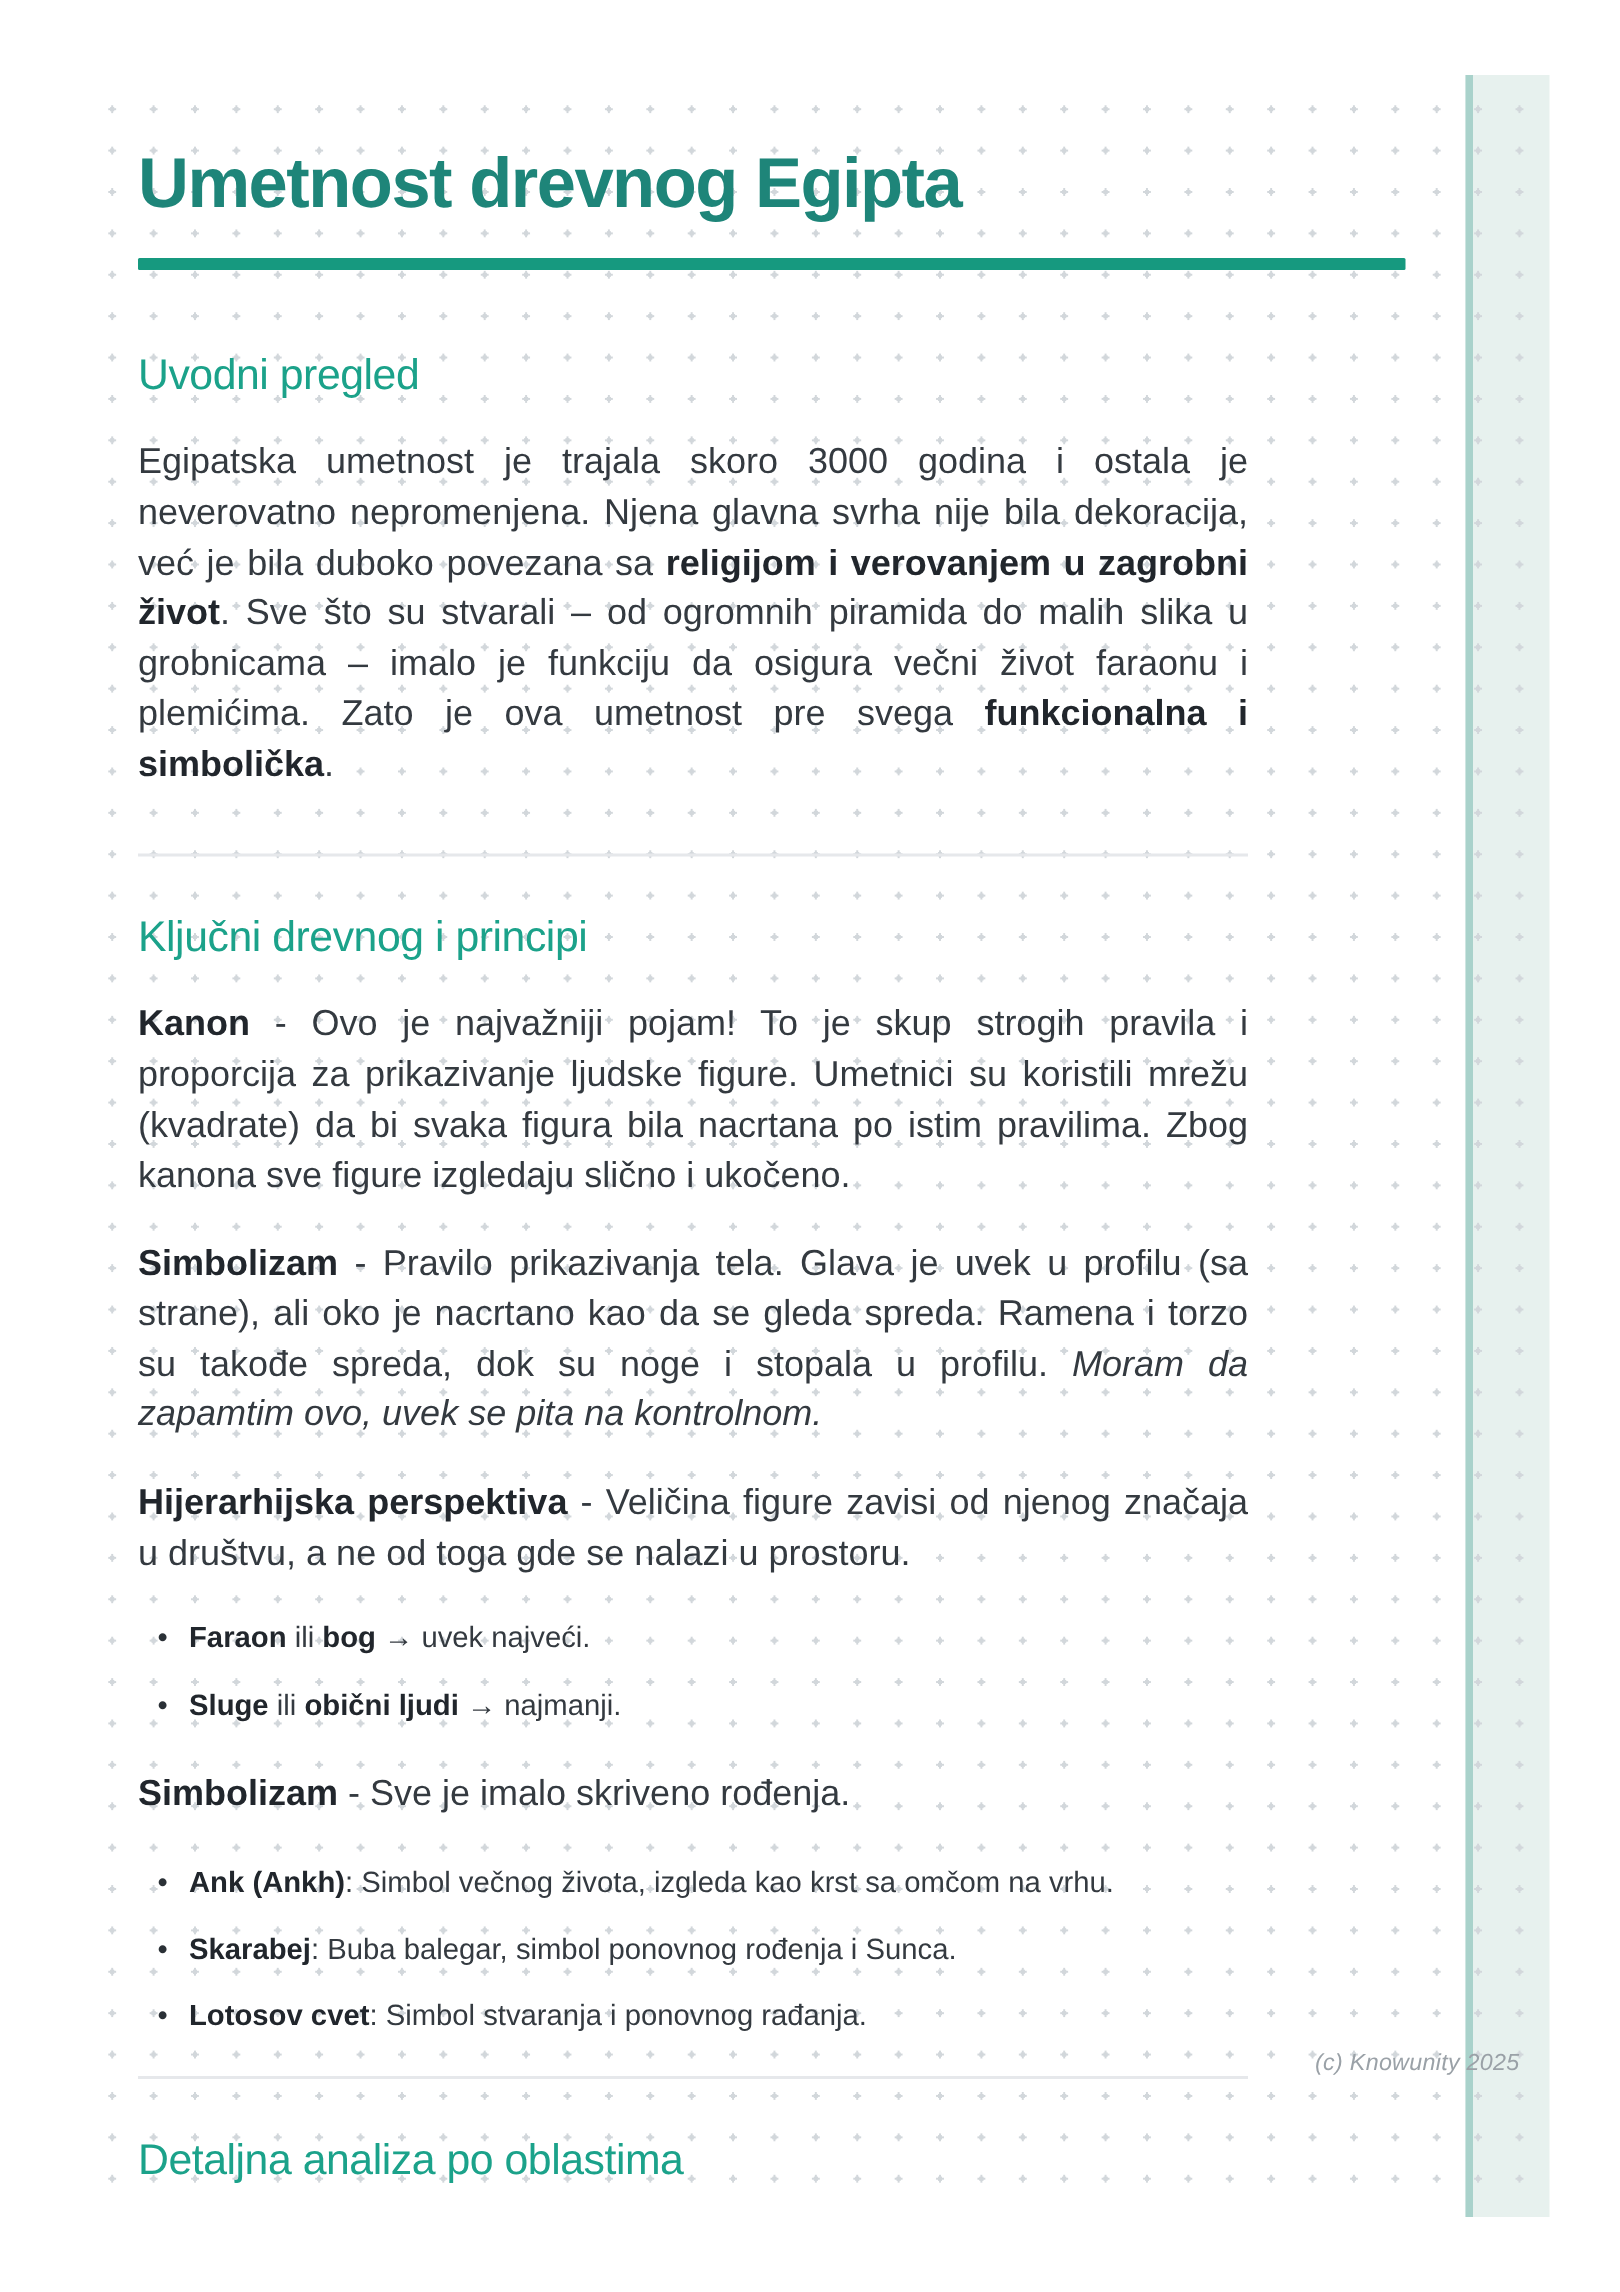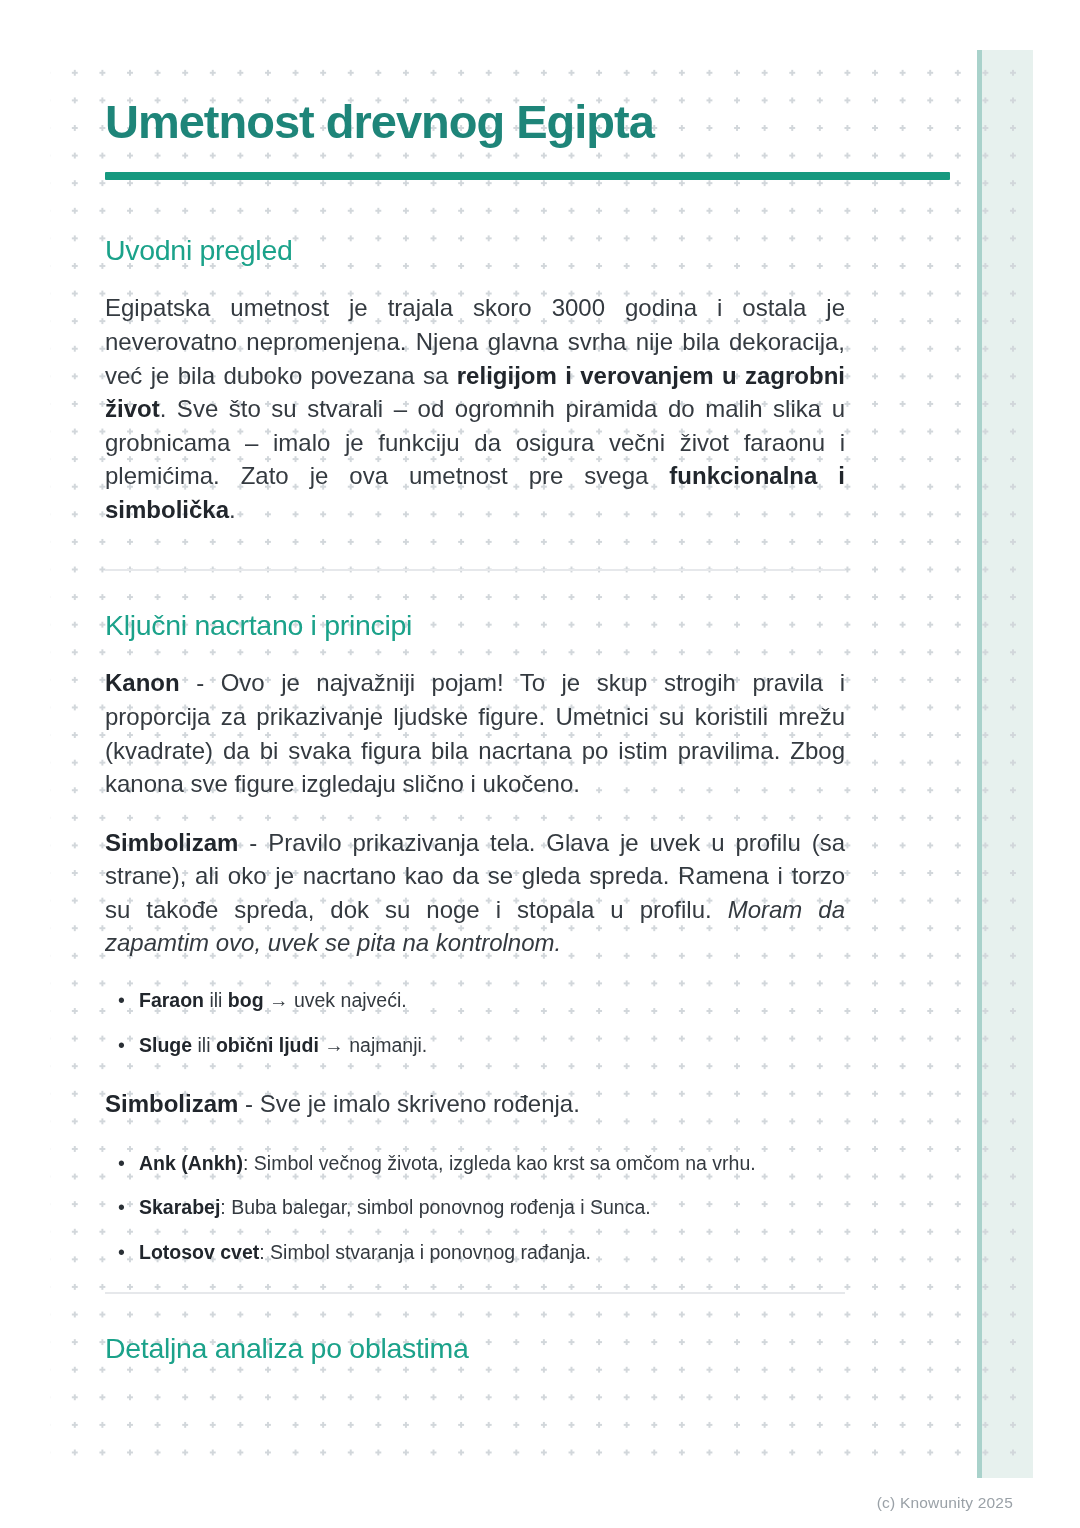--- a/index.html
+++ b/index.html
@@ -39,21 +39,21 @@
     pointer-events: none;
     background-image:
       radial-gradient(ellipse 1.1px 2.9px at center, #d2d7db 97%, rgba(255,255,255,0) 100%),
       radial-gradient(ellipse 2.9px 1.1px at center, #d2d7db 97%, rgba(255,255,255,0) 100%);
     background-size: 27.6px 27.6px, 27.6px 27.6px;
     background-position: 11px 9px, 11px 9px;
   }
 
   .content {
     position: absolute;
-    left: 105px;
+    left: 92px;
     top: 0;
     width: 740px;
     z-index: 2;
   }
 
   h1.page-title {
     margin: 96px 0 0 0;
     font-size: 47px;
     line-height: 1.12;
     font-weight: 800;
@@ -116,47 +116,49 @@
   }
   ul.bullet-list .marker {
     width: 21px;
     flex: 0 0 21px;
     color: #2a3036;
   }
   ul.bullet-list .li-text { flex: 1; }
 
   .footer-note {
     position: absolute;
-    top: 1494px;
+    top: 1367px;
     right: 67px;
     z-index: 3;
     font-size: 15.5px;
     color: #9aa1a7;
     letter-spacing: 0.2px;
+    font-style: italic;
   }
 </style>
 </head>
 <body>
 
 <div class="accent-band"></div>
 <div class="dot-grid"></div>
 
 <div class="content">
 
   <h1 class="page-title">Umetnost drevnog Egipta</h1>
   <div class="title-rule"></div>
 
   <h2 class="section-heading first">Uvodni pregled</h2>
   <p class="body-par"><span>Egipatska umetnost je trajala skoro 3000 godina i ostala je neverovatno nepromenjena. Njena glavna svrha nije bila dekoracija, već je bila duboko povezana sa </span><span class="b">religijom i verovanjem u zagrobni život</span><span>. Sve što su stvarali – od ogromnih piramida do malih slika u grobnicama – imalo je funkciju da osigura večni život faraonu i plemićima. Zato je ova umetnost pre svega </span><span class="b">funkcionalna i simbolička</span><span>.</span></p>
 
   <div class="divider"></div>
 
-  <h2 class="section-heading">Ključni nacrtano i principi</h2>
+  <h2 class="section-heading">Ključni drevnog i principi</h2>
   <p class="body-par"><span class="b">Kanon</span><span> - Ovo je najvažniji pojam! To je skup strogih pravila i proporcija za prikazivanje ljudske figure. Umetnici su koristili mrežu (kvadrate) da bi svaka figura bila nacrtana po istim pravilima. Zbog kanona sve figure izgledaju slično i ukočeno.</span></p>
   <p class="body-par"><span class="b">Simbolizam</span><span> - Pravilo prikazivanja tela. Glava je uvek u profilu (sa strane), ali oko je nacrtano kao da se gleda spreda. Ramena i torzo su takođe spreda, dok su noge i stopala u profilu. </span><span class="i">Moram da zapamtim ovo, uvek se pita na kontrolnom.</span></p>
+  <p class="body-par"><span class="b">Hijerarhijska perspektiva</span><span> - Veličina figure zavisi od njenog značaja u društvu, a ne od toga gde se nalazi u prostoru.</span></p>
 
   <ul class="bullet-list">
     <li>
       <span class="marker">•</span>
       <span class="li-text"><span class="b">Faraon</span><span> ili </span><span class="b">bog</span><span> → uvek najveći.</span></span>
     </li>
     <li>
       <span class="marker">•</span>
       <span class="li-text"><span class="b">Sluge</span><span> ili </span><span class="b">obični ljudi</span><span> → najmanji.</span></span>
     </li>

